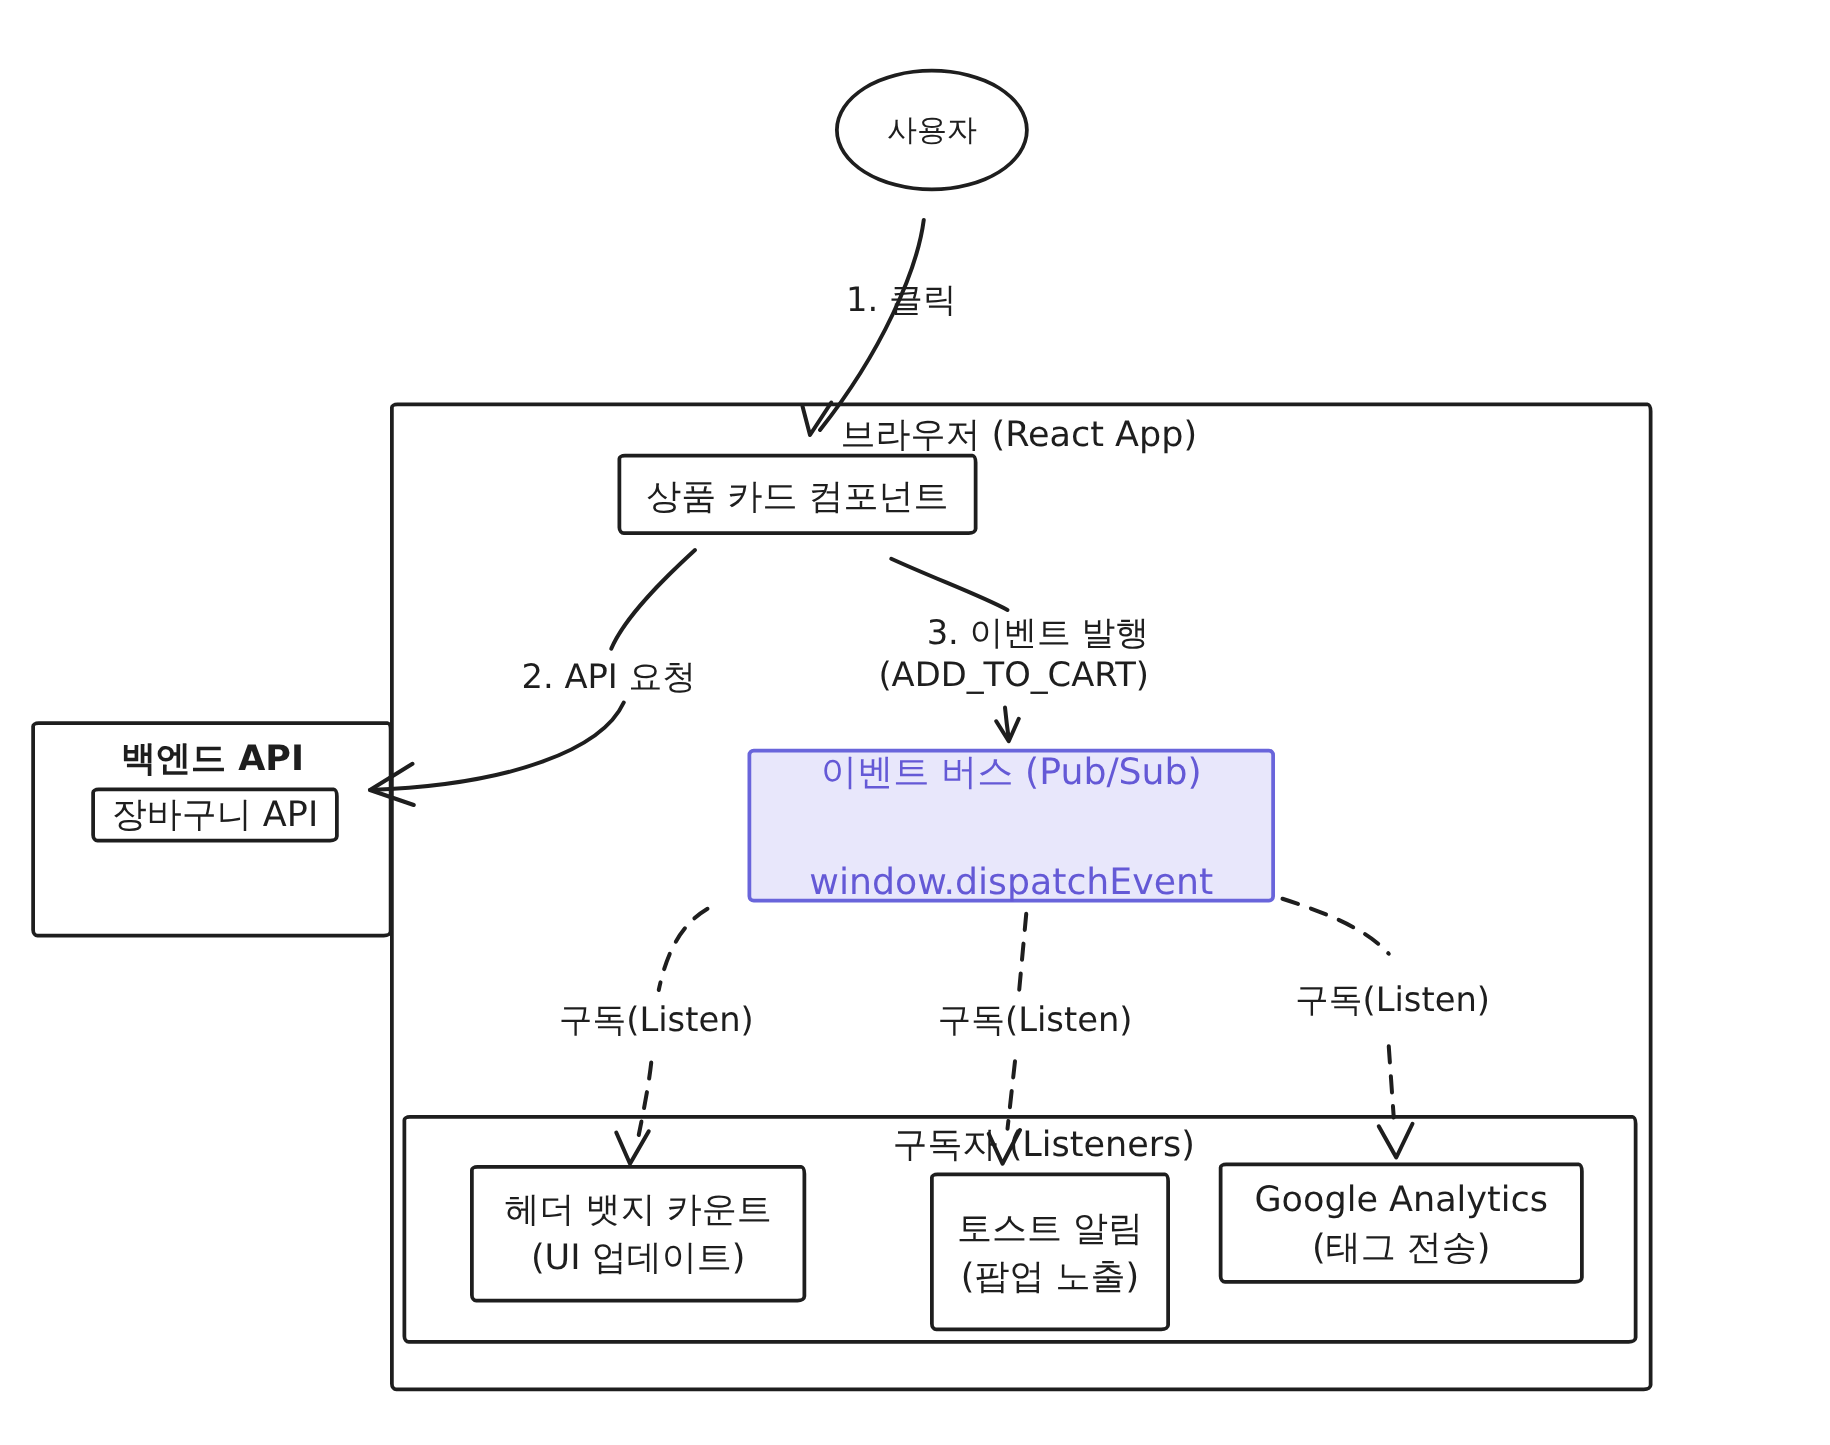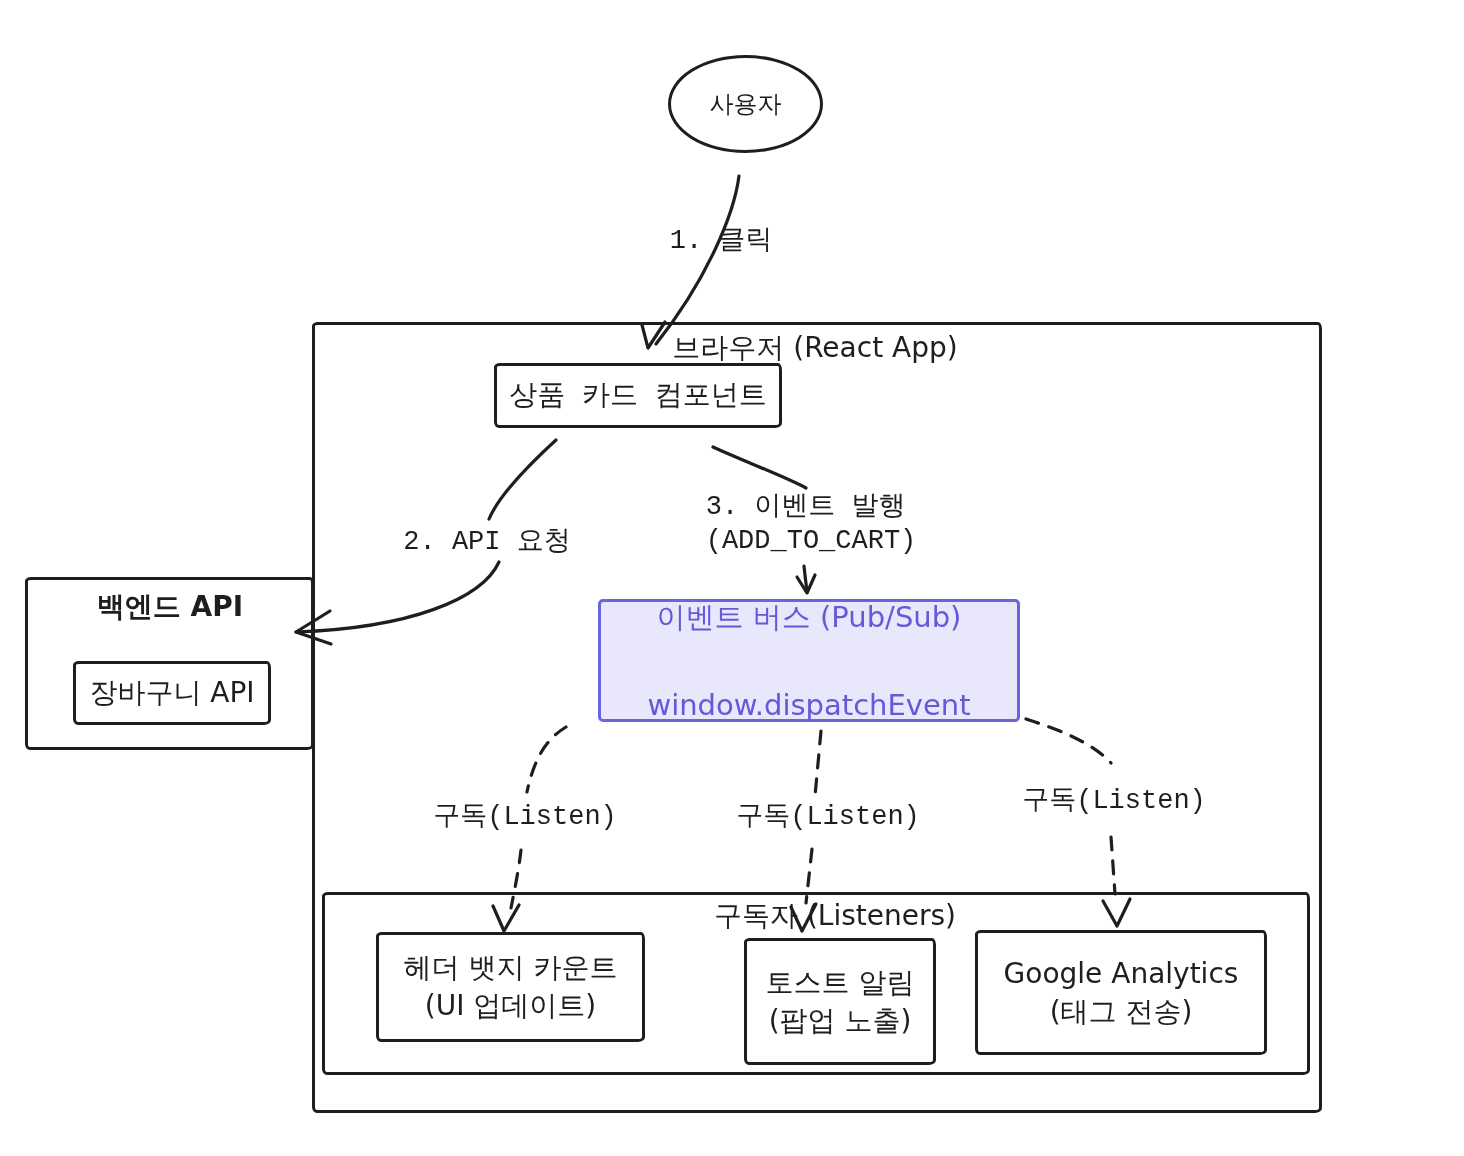--- a/index.html
+++ b/index.html
@@ -12,21 +12,21 @@
   body{font-family:"DejaVu Sans", sans-serif; color:var(--ink);}
   #stage{position:relative;width:1464px;height:1156px;background:#ffffff;overflow:hidden;}
   svg.wires{position:absolute;left:0;top:0;width:1464px;height:1156px;pointer-events:none;}
   .stroke{fill:none;stroke:var(--ink);stroke-width:3.2;stroke-linecap:round;stroke-linejoin:round;}
   .dashed{stroke-dasharray:13 11;}
   .box{position:absolute;border:3px solid var(--ink);background:transparent;
        border-radius:6px 4px 7px 5px / 4px 7px 5px 6px;box-sizing:border-box;}
   .ellipse{position:absolute;border:3.5px solid var(--ink);border-radius:50%;
        display:flex;align-items:center;justify-content:center;box-sizing:border-box;}
   .lbl{position:absolute;transform:translate(-50%,-50%);white-space:nowrap;
-       font-size:27px;text-align:left;line-height:34px;font-family:Liberation Mono, monospace;}
+       font-size:27px;text-align:right;line-height:34px;}
   .boxtitle{position:absolute;transform:translateX(-50%);white-space:nowrap;
        font-size:28px;text-align:center;}
   .nodebox{display:flex;flex-direction:column;align-items:center;justify-content:center;
        font-size:28px;line-height:38px;text-align:center;}
   .bus{background:var(--purple-fill);border:3px solid var(--purple);color:var(--purple-text);
        font-size:29px;line-height:40px;border-radius:5px;}
 </style>
 </head>
 <body>
 
@@ -84,21 +84,21 @@
 
   <div class="lbl" style="left:487px;top:542px;">2. API 요청</div>
 
   <div class="lbl" style="left:811px;top:524px;">
     <div>3. 이벤트 발행</div>
     <div>(ADD_TO_CART)</div>
   </div>
 
   <div class="box" style="left:25px;top:577px;width:289px;height:173px;"></div>
   <div class="boxtitle" style="left:170px;top:588px;font-weight:bold;">백엔드 API</div>
-  <div class="box nodebox" style="left:73px;top:661px;width:198px;height:64px;">
+  <div class="box nodebox" style="left:73px;top:630px;width:198px;height:44px;">
     <span>장바구니 API</span>
   </div>
 
   <div class="box nodebox bus" style="left:598px;top:599px;width:422px;height:123px;gap:48px;">
     <div>이벤트 버스 (Pub/Sub)</div>
     <div>window.dispatchEvent</div>
   </div>
 
   <div class="lbl" style="left:525px;top:817px;">구독(Listen)</div>
   <div class="lbl" style="left:828px;top:817px;">구독(Listen)</div>
@@ -110,18 +110,18 @@
   <div class="box nodebox" style="left:376px;top:932px;width:269px;height:110px;">
     <div>헤더 뱃지 카운트</div>
     <div>(UI 업데이트)</div>
   </div>
 
   <div class="box nodebox" style="left:744px;top:938px;width:192px;height:127px;">
     <div>토스트 알림</div>
     <div>(팝업 노출)</div>
   </div>
 
-  <div class="box nodebox" style="left:975px;top:930px;width:292px;height:125px;">
+  <div class="box nodebox" style="left:975px;top:930px;width:292px;height:97px;">
     <div>Google Analytics</div>
     <div>(태그 전송)</div>
   </div>
 
 </div>
 
 </body></html>

